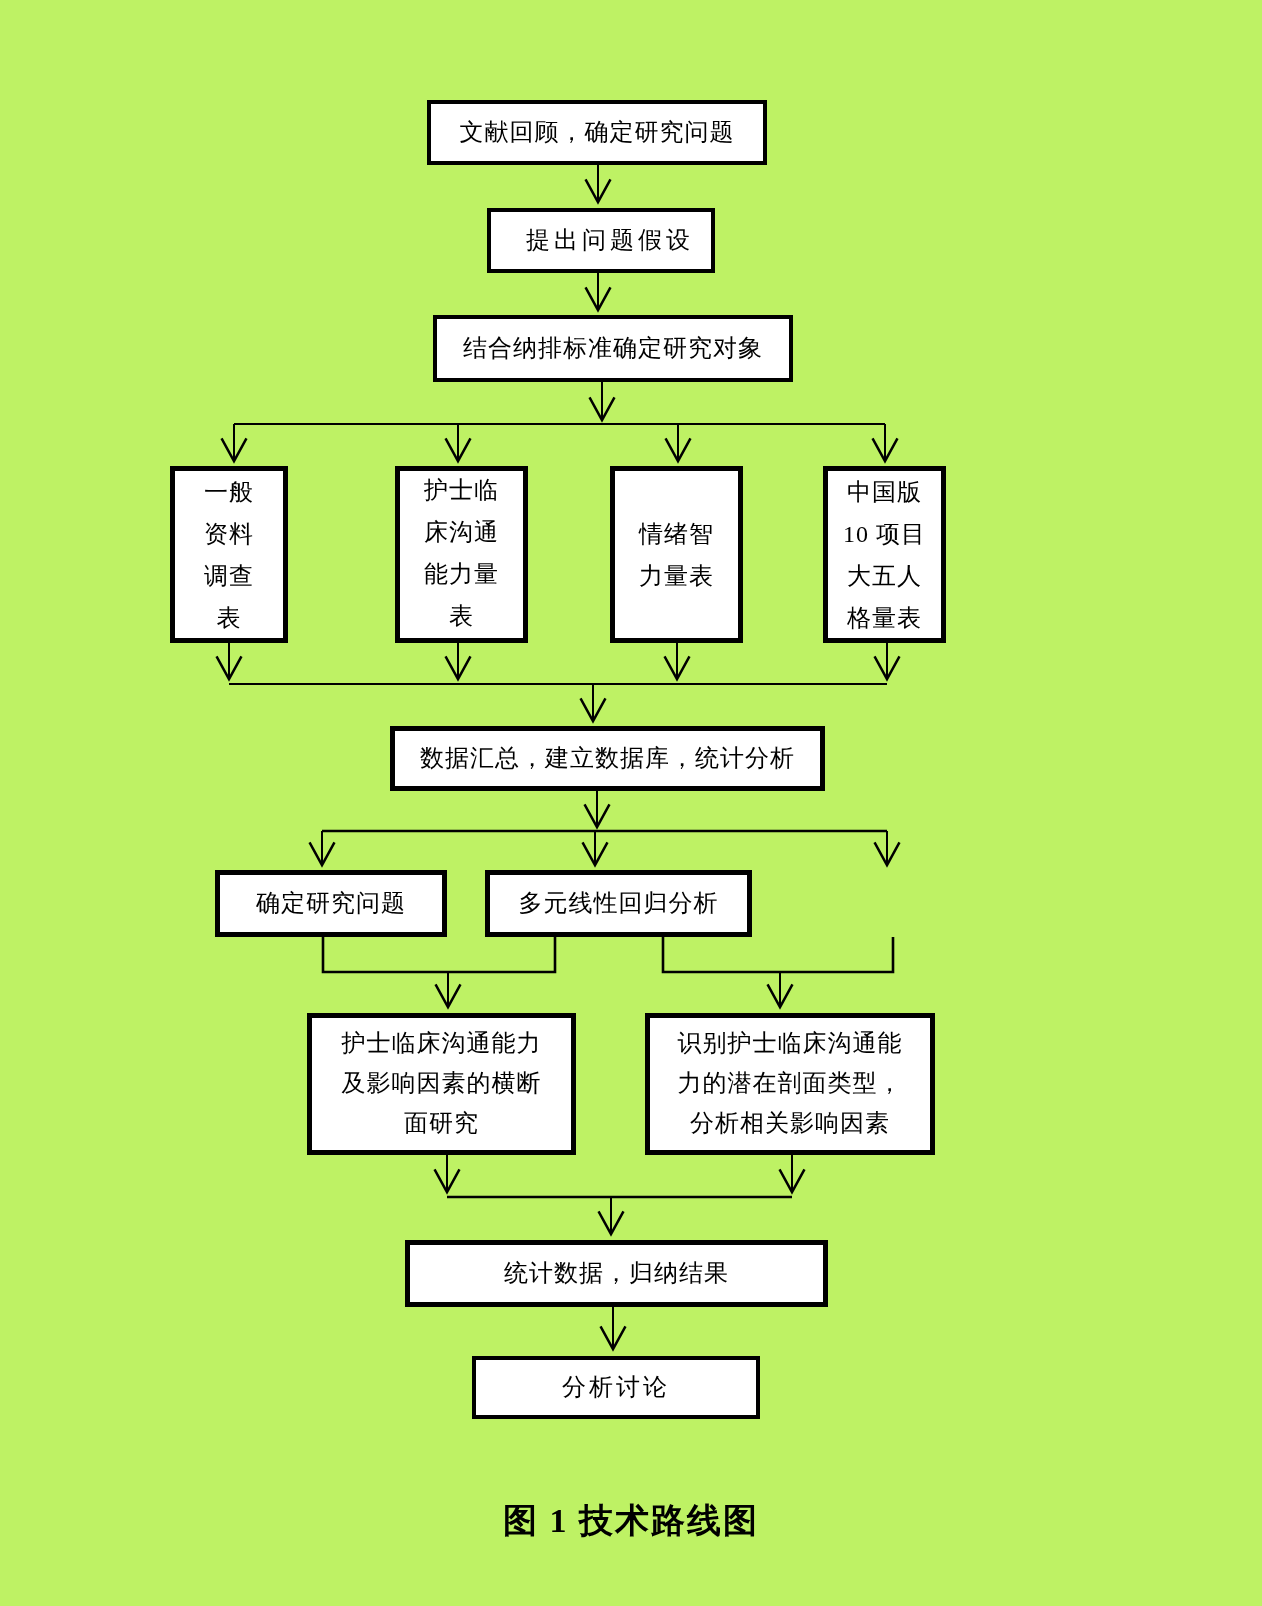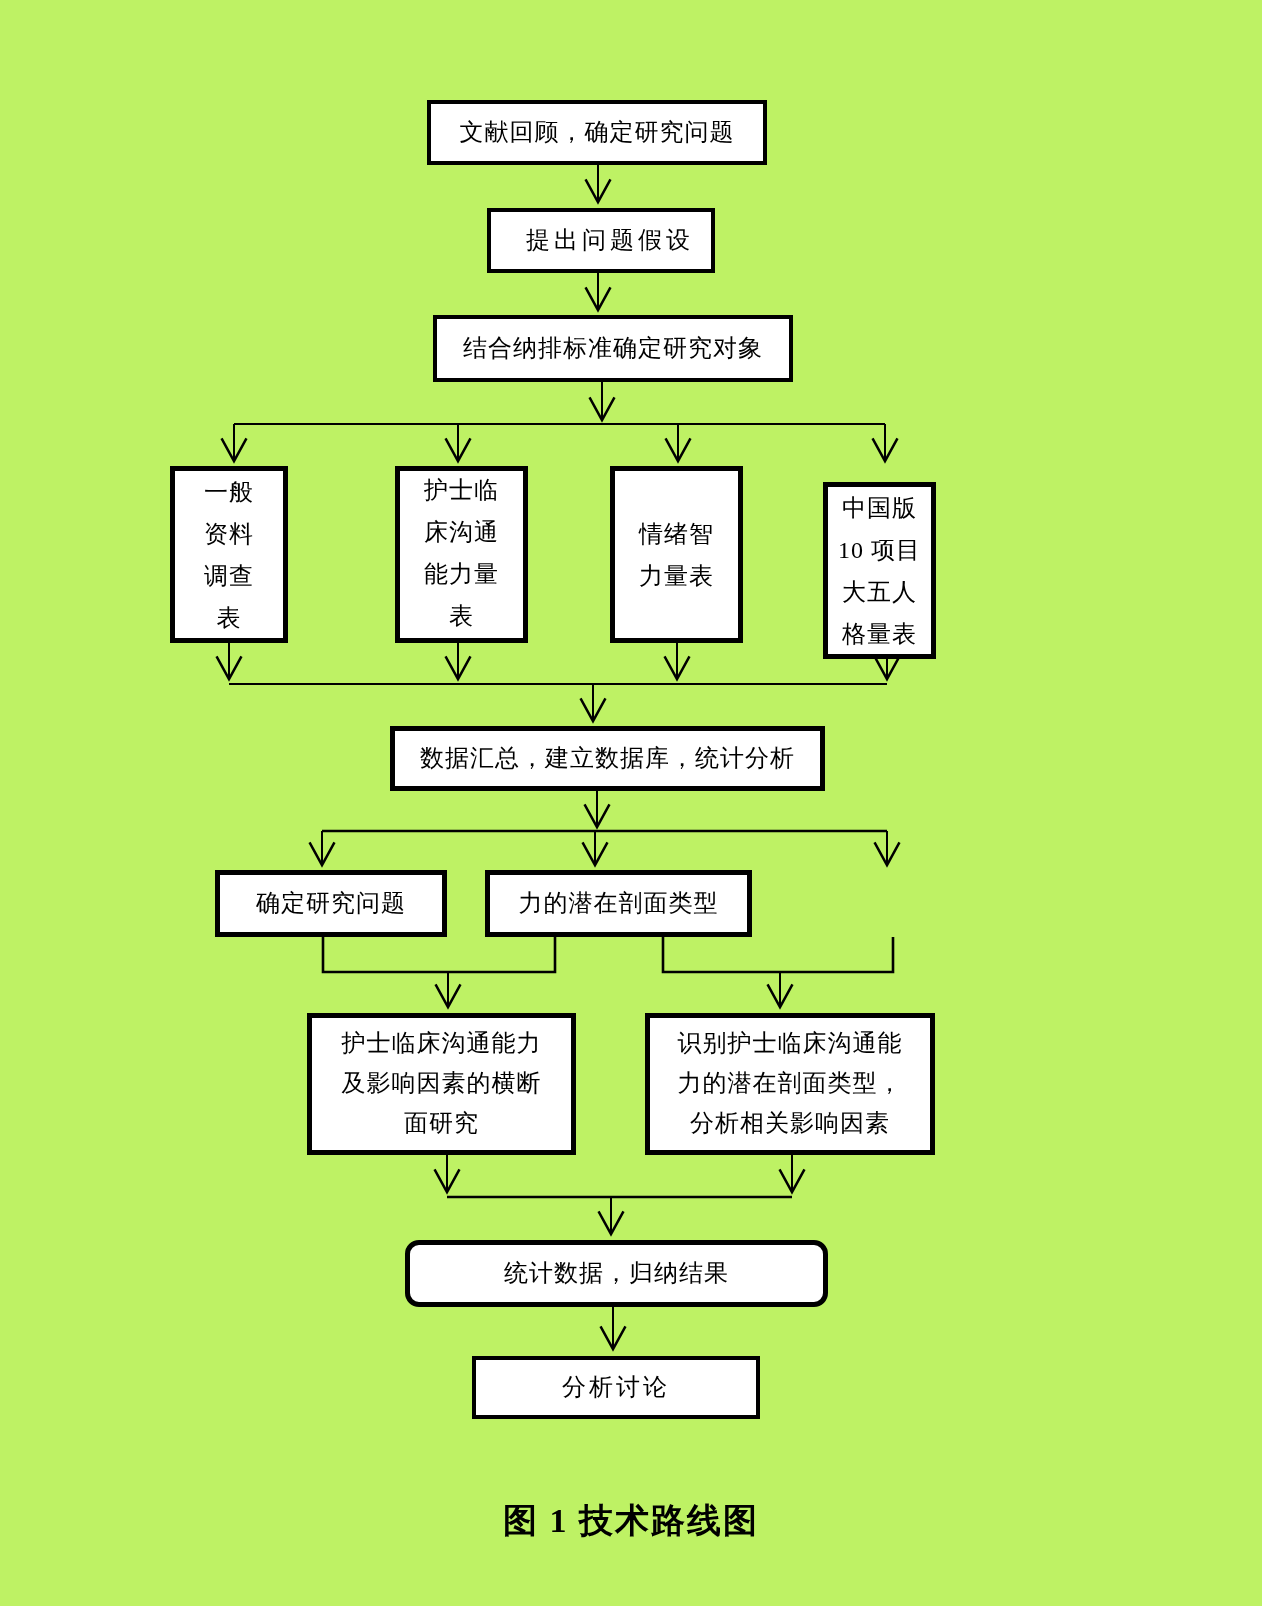--- a/index.html
+++ b/index.html
@@ -134,39 +134,39 @@
 表</div>
 
   <div class="node thick tall" style="left:395px; top:466px; width:133px; height:177px;font-family:Liberation Mono, monospace;">护士临
 床沟通
 能力量
 表</div>
 
   <div class="node thick tall" style="left:610px; top:466px; width:133px; height:177px;">情绪智
 力量表</div>
 
-  <div class="node thick tall" style="left:823px; top:482px; width:113px; height:177px;">中国版
+  <div class="node thick tall" style="left:823px; top:466px; width:123px; height:177px;">中国版
 10 项目
 大五人
 格量表</div>
 
   <div class="node thick" style="left:390px; top:726px; width:435px; height:65px;">数据汇总，建立数据库，统计分析</div>
 
   <div class="node thick" style="left:215px; top:870px; width:232px; height:67px;">确定研究问题</div>
 
-  <div class="node thick" style="left:485px; top:870px; width:267px; height:67px;">力的潜在剖面类型</div>
+  <div class="node thick" style="left:485px; top:870px; width:267px; height:67px;">多元线性回归分析</div>
 
 
   <div class="node thick mid" style="left:307px; top:1013px; width:269px; height:142px;">护士临床沟通能力
 及影响因素的横断
 面研究</div>
 
   <div class="node thick mid" style="left:645px; top:1013px; width:290px; height:142px;">识别护士临床沟通能
 力的潜在剖面类型，
 分析相关影响因素</div>
 
-  <div class="node thick" style="left:405px; top:1240px; width:423px; height:67px;border-radius:14px;">统计数据，归纳结果</div>
+  <div class="node thick" style="left:405px; top:1240px; width:423px; height:67px;">统计数据，归纳结果</div>
 
   <div class="node" style="left:472px; top:1356px; width:288px; height:63px; letter-spacing:3px;">分析讨论</div>
 
   <div class="caption">图 1 技术路线图</div>
 
 </div>
 
 </body></html>

